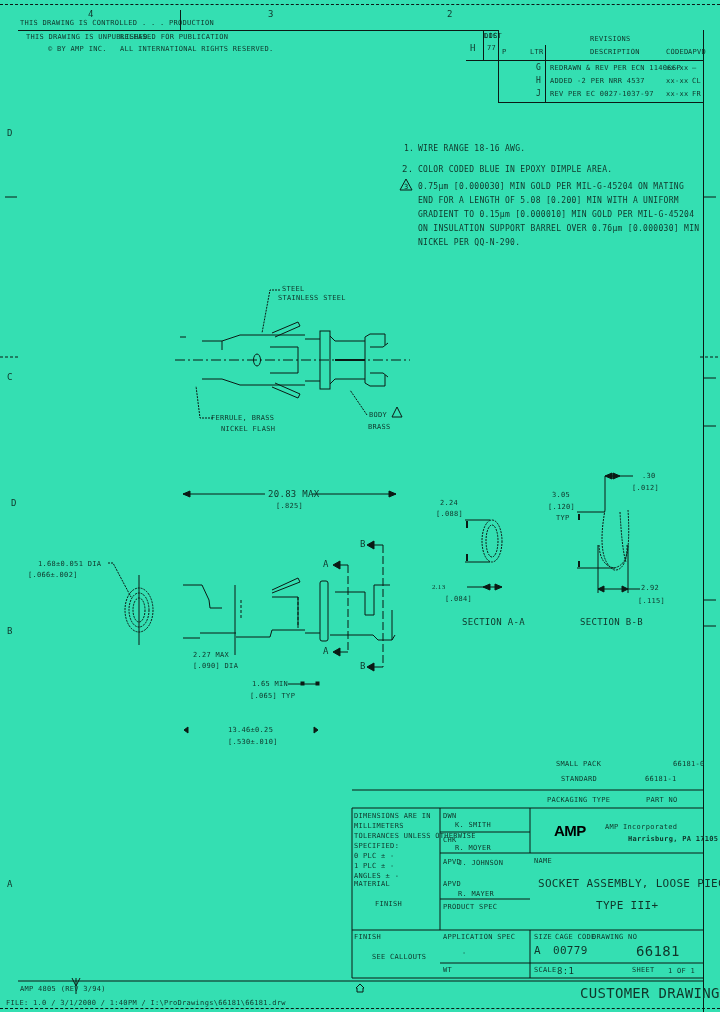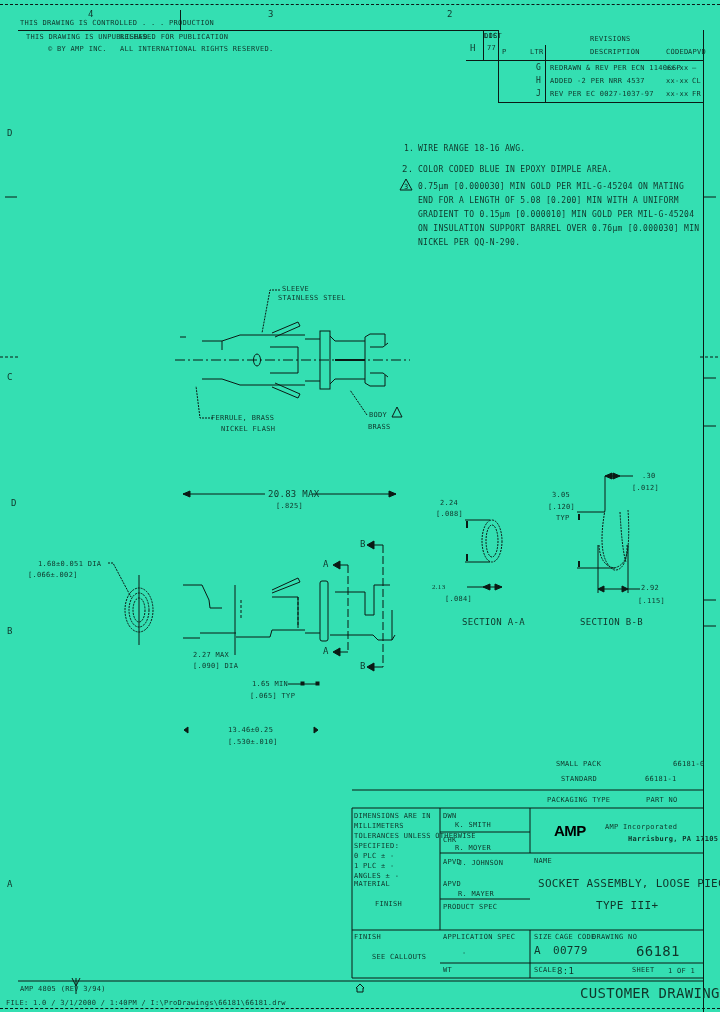--- a/index.html
+++ b/index.html
@@ -237,21 +237,21 @@
     <line x1="530" y1="930" x2="530" y2="978"></line>
     <line x1="352" y1="978" x2="703" y2="978"></line>
     <line x1="352" y1="808" x2="352" y2="978"></line>
 
     <line x1="18" y1="981" x2="703" y2="981"></line>
     <line x1="76" y1="978" x2="76" y2="994"></line>
     <polyline points="72,978 76,986 80,978"></polyline>
   </g>
 </svg>
 
-<div class="t t7" style="left:282px;top:285px;">SLEEVE</div>
+<div class="t t7" style="left:282px;top:285px;">STEEL</div>
 <div class="t t7" style="left:278px;top:294px;">STAINLESS STEEL</div>
 <div class="t t7" style="left:211px;top:414px;">FERRULE, BRASS</div>
 <div class="t t7" style="left:214px;top:425px;padding-left:7px;">NICKEL FLASH</div>
 <div class="t t7" style="left:369px;top:411px;">BODY</div>
 <svg class="abs" style="left:391px;top:406px;" width="12" height="12">
   <polygon points="6,1 11,11 1,11" fill="none" stroke="#0b1a15"></polygon>
 </svg>
 <div class="t t7" style="left:368px;top:423px;">BRASS</div>
 <div class="t t9" style="left:268px;top:489px;">20.83 MAX</div>
 <div class="t t7" style="left:276px;top:502px;">[.825]</div>

